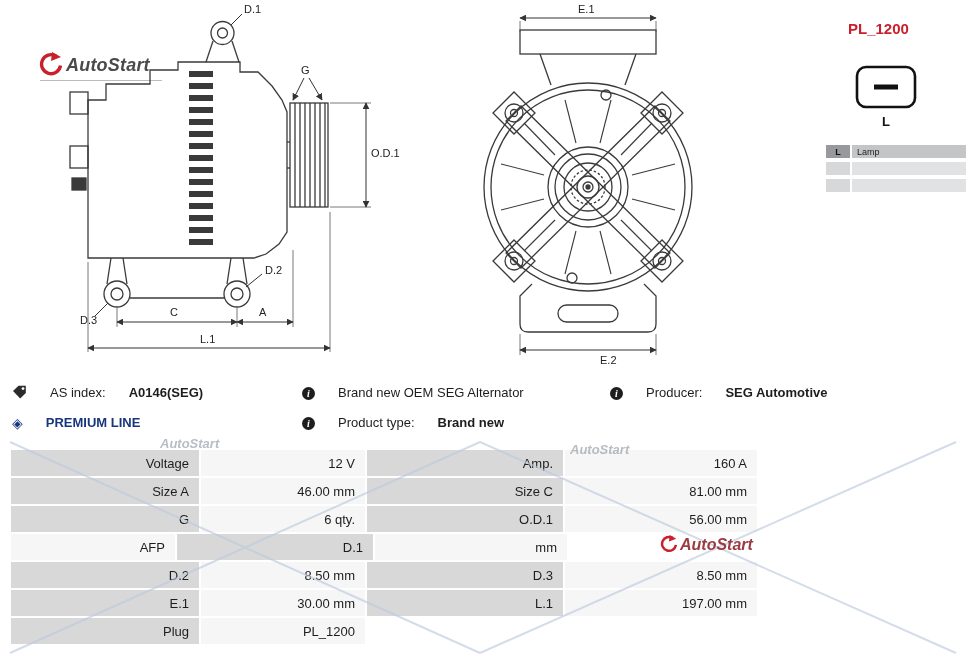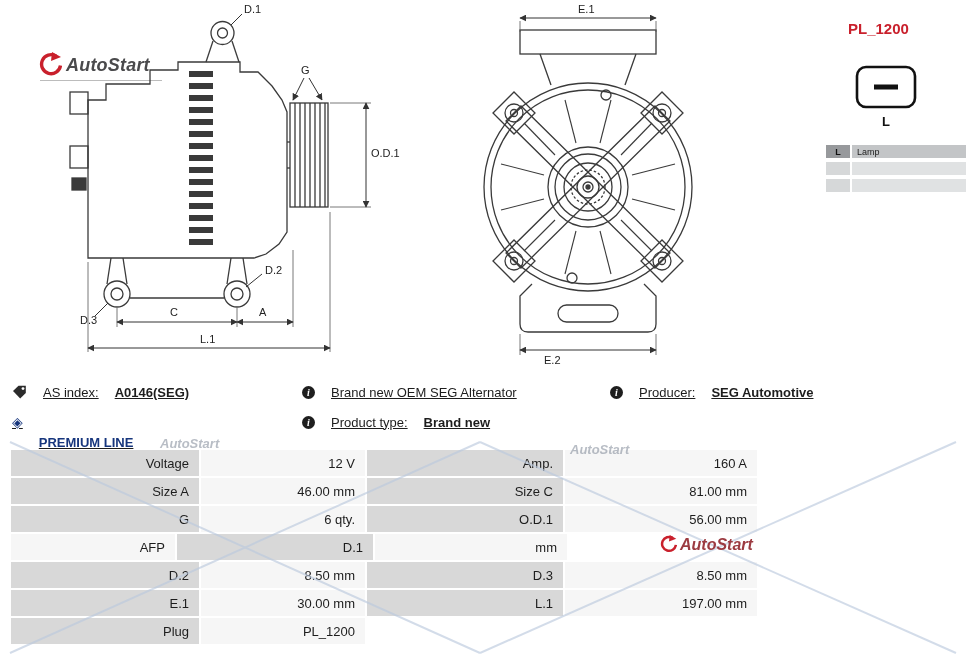--- a/index.html
+++ b/index.html
@@ -16,21 +16,21 @@
   .plug-code{position:absolute;left:848px;top:20px;width:120px;font-size:15px;font-weight:bold;color:#c9202c;}
   .plug-letter{position:absolute;left:854px;top:114px;width:64px;text-align:center;font-size:13px;font-weight:bold;color:#111;}
   .plug-legend{position:absolute;left:826px;top:145px;width:140px;}
   .legend-row{display:flex;gap:2px;margin-bottom:4px;height:13px;}
   .legend-key{width:24px;background:#97999c;font-size:9px;font-weight:bold;color:#111;
               display:flex;align-items:center;justify-content:center;}
   .legend-desc{flex:1;background:#c3c5c7;font-size:9px;color:#222;display:flex;align-items:center;padding-left:5px;}
   .legend-row.muted .legend-key{background:#d6d8d9;}
   .legend-row.muted .legend-desc{background:#e0e2e3;}
   
-  .info-block{position:absolute;display:flex;align-items:center;gap:16px;font-size:13px;height:16px;text-decoration:underline;}
+  .info-block{position:absolute;display:flex;align-items:flex-end;gap:23px;font-size:13px;height:16px;}
   .iicon{width:13px;height:13px;border-radius:50%;background:#1e1e1e;color:#fff;font-size:10px;
          font-family:"Liberation Serif",serif;font-style:italic;font-weight:bold;
          display:flex;align-items:center;justify-content:center;flex:0 0 13px;}
   .b{font-weight:bold;}
   .premium{color:#17367d;font-weight:bold;margin-top:40px;}
   .gem{color:#17367d;font-size:14px;line-height:14px;}
   .seg-logo{position:absolute;left:688px;top:404px;display:flex;gap:6px;align-items:flex-start;}
   .seg-main{font-size:22px;font-weight:bold;color:#0e2a47;letter-spacing:1px;line-height:22px;}
   .seg-sub{font-size:7px;letter-spacing:2.2px;color:#13a0a8;font-weight:bold;}
   
@@ -204,21 +204,21 @@
 
   <span class="dim" style="left:244px;top:3px">D.1</span>
   <span class="dim" style="left:301px;top:64px">G</span>
   <span class="dim" style="left:371px;top:147px">O.D.1</span>
   <span class="dim" style="left:265px;top:264px">D.2</span>
   <span class="dim" style="left:80px;top:314px">D.3</span>
   <span class="dim" style="left:170px;top:306px">C</span>
   <span class="dim" style="left:259px;top:306px">A</span>
   <span class="dim" style="left:200px;top:333px">L.1</span>
   <span class="dim" style="left:578px;top:3px">E.1</span>
-  <span class="dim" style="left:544px;top:354px">E.2</span>
+  <span class="dim" style="left:600px;top:354px">E.2</span>
 
   <div class="plug-code">PL_1200</div>
   <svg class="abs" style="left:854px;top:64px" width="64" height="46" viewBox="0 0 64 46">
     <rect x="3" y="3" width="58" height="40" rx="9" fill="#fff" stroke="#111" stroke-width="2.6"></rect>
     <rect x="20" y="20.5" width="24" height="5" fill="#111"></rect>
   </svg>
   <div class="plug-letter">L</div>
 
   <div class="plug-legend">
     <div class="legend-row">

